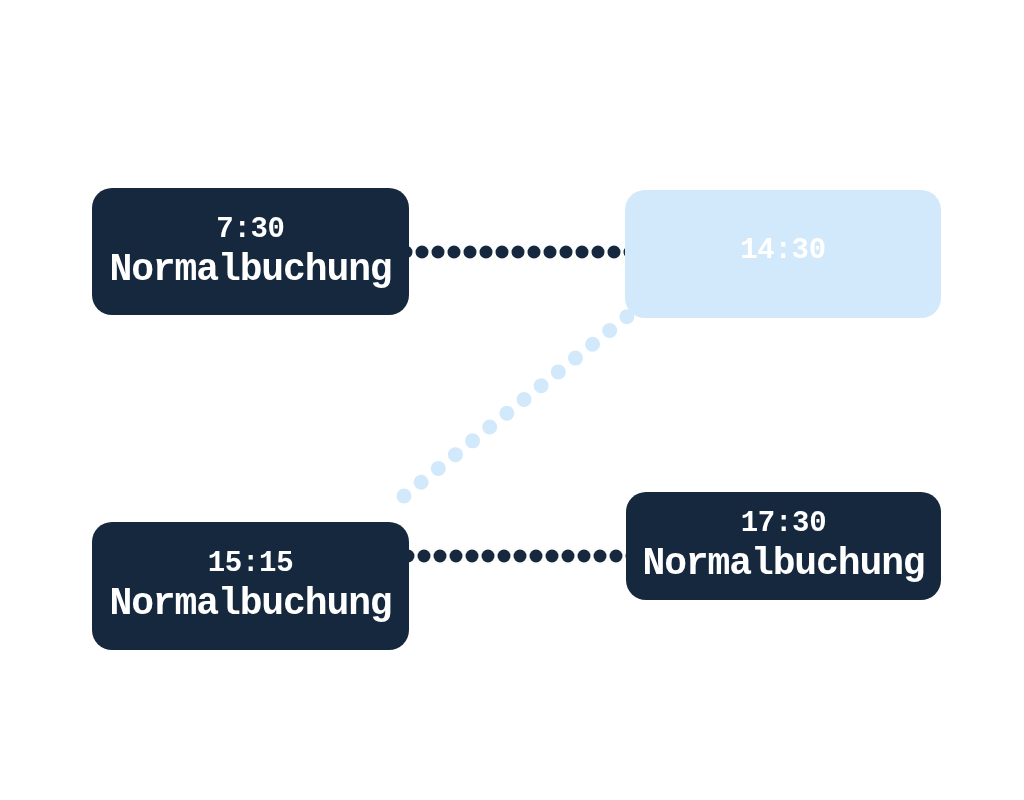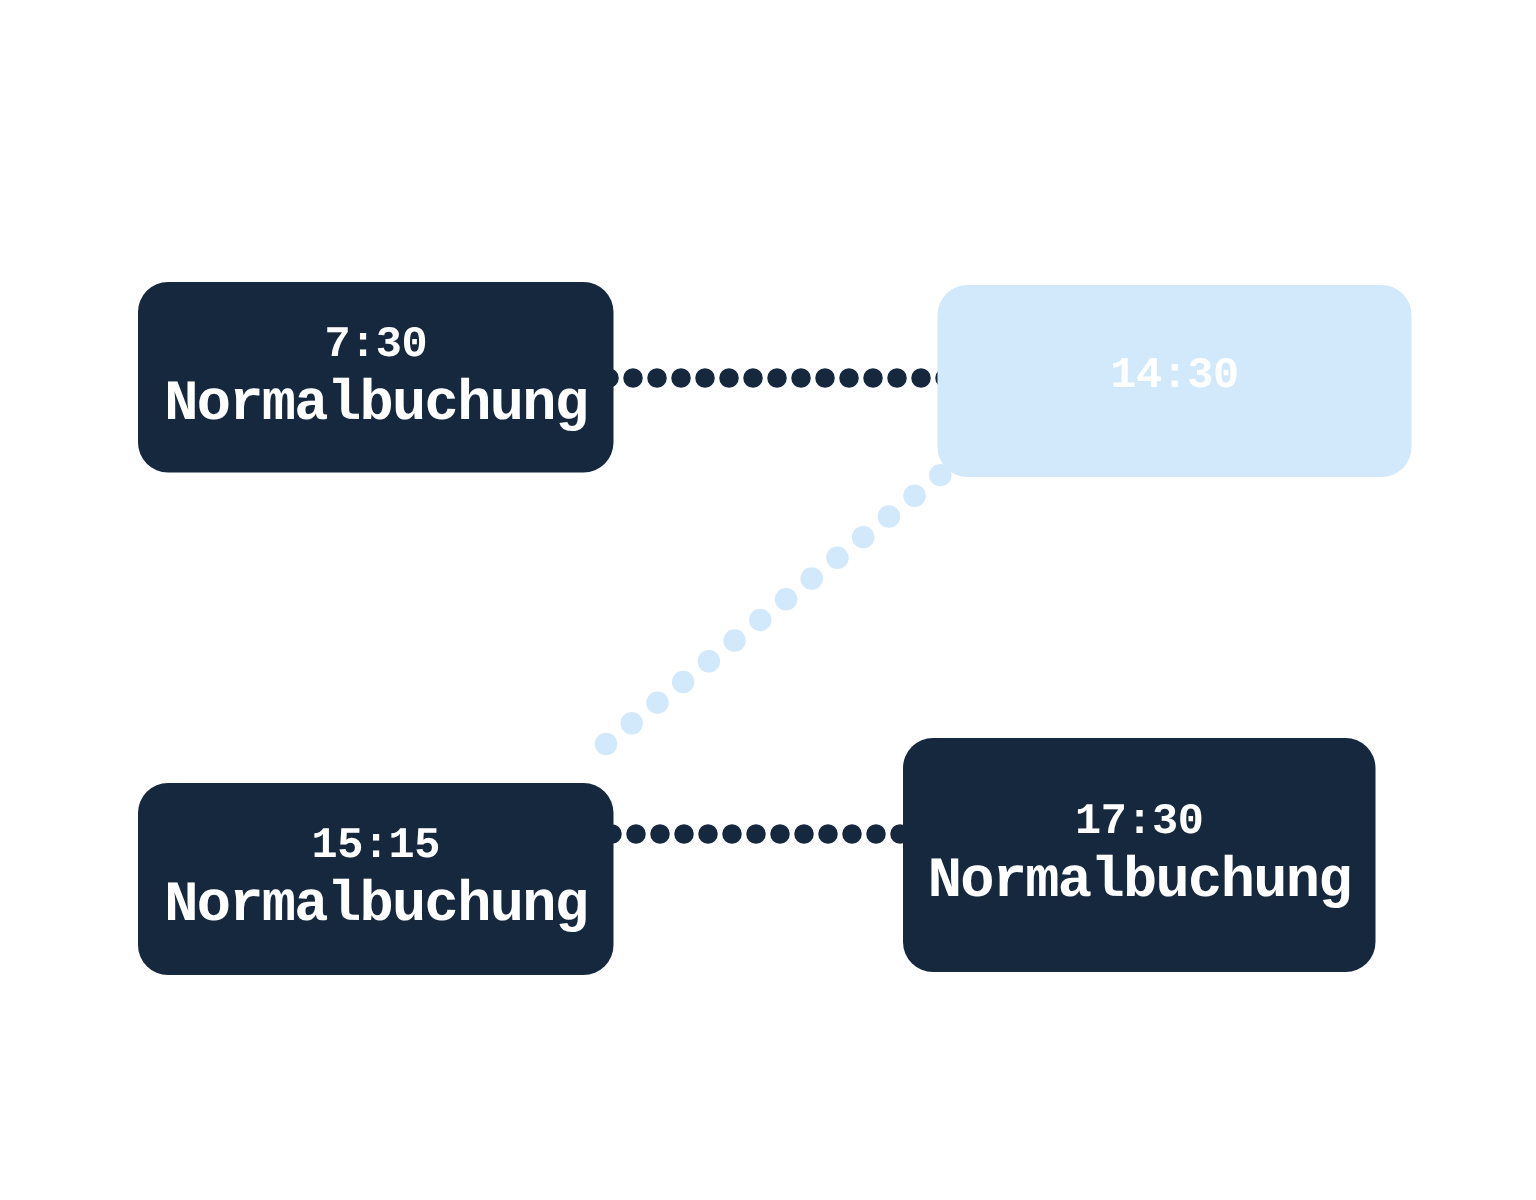--- a/index.html
+++ b/index.html
@@ -57,21 +57,21 @@
     font-weight: bold;
     font-size: 38px;
     letter-spacing: -1.1px;
     white-space: nowrap;
   }
 
   
   .node-n1 { left: 92px;  top: 188px; width: 317px; height: 127px; }
   .node-n2 { left: 625px; top: 190px; width: 316px; height: 128px; }
   .node-n3 { left: 92px;  top: 492px; width: 317px; height: 128px; margin-top: 30px; }
-  .node-n4 { left: 602px; top: 492px; width: 315px; height: 156px; }
+  .node-n4 { left: 626px; top: 492px; width: 315px; height: 108px; }
 
   .theme-dark  { background: #16283d; color: #ffffff; }
   .theme-light { background: #d2e9fb; color: #ffffff; }
 </style>
 </head>
 <body>
 
 <div id="diagram">
 
   <svg class="connector-layer" width="1024" height="800" viewBox="0 0 1024 800" aria-hidden="true">

